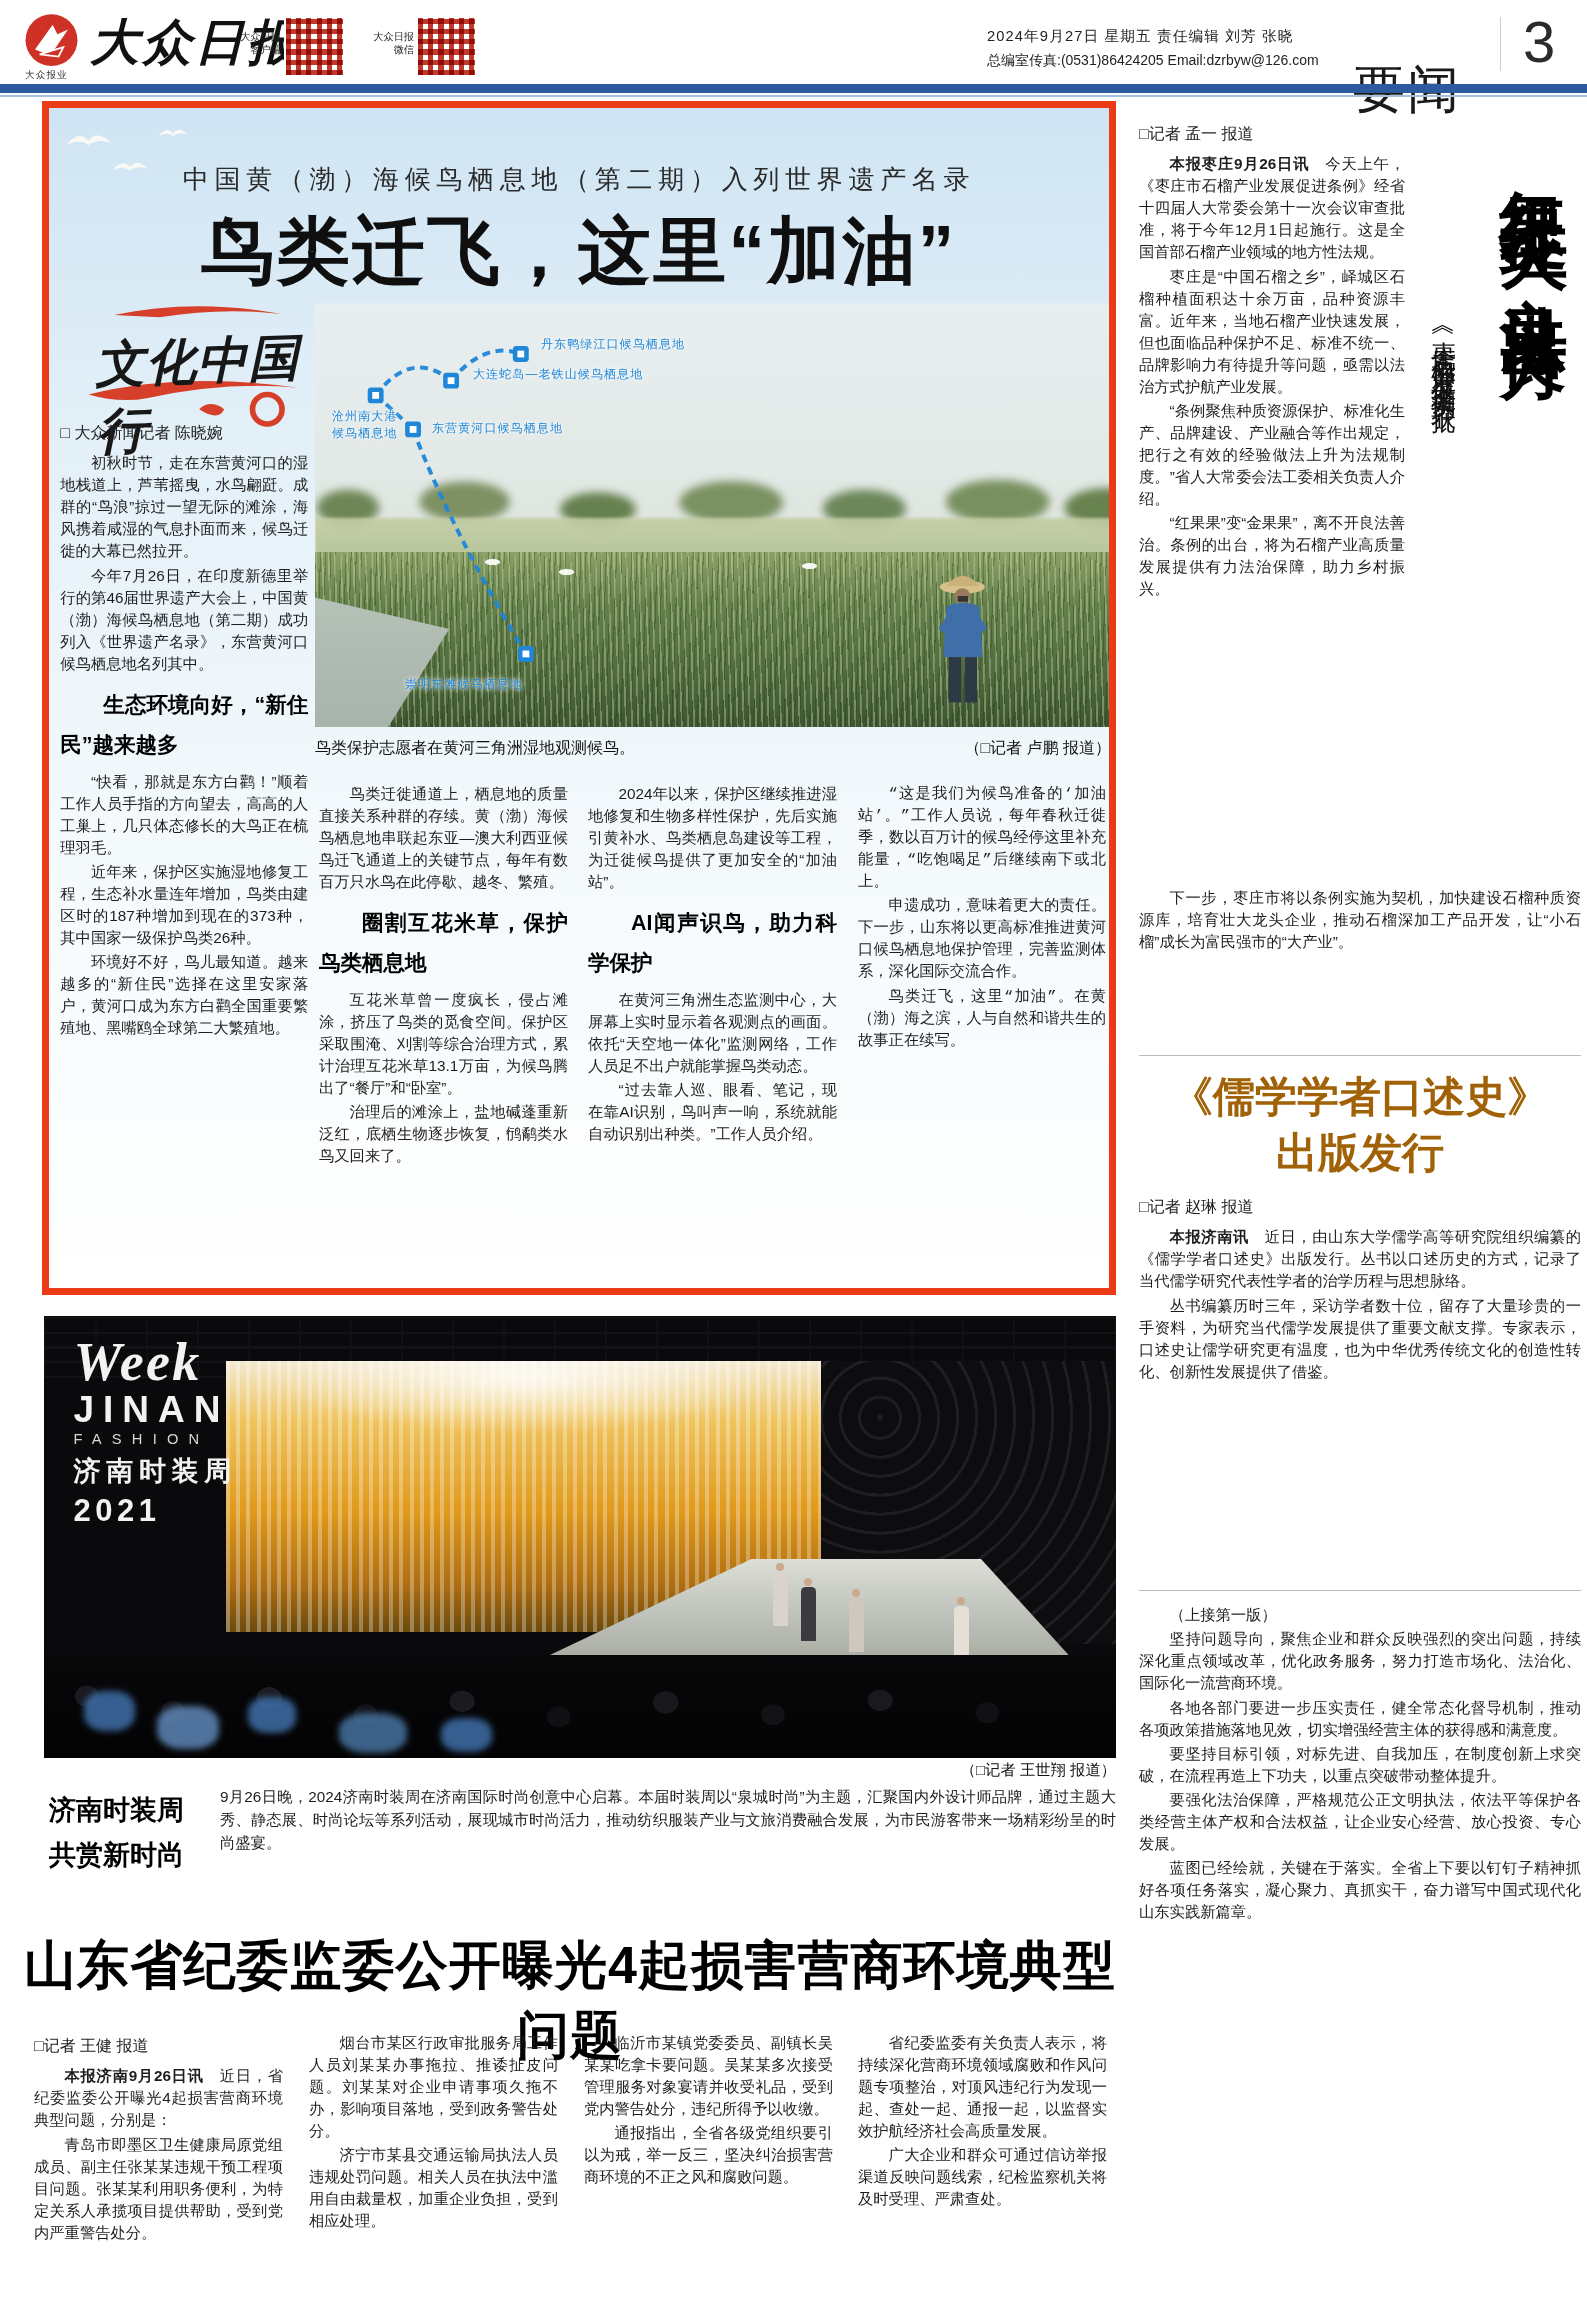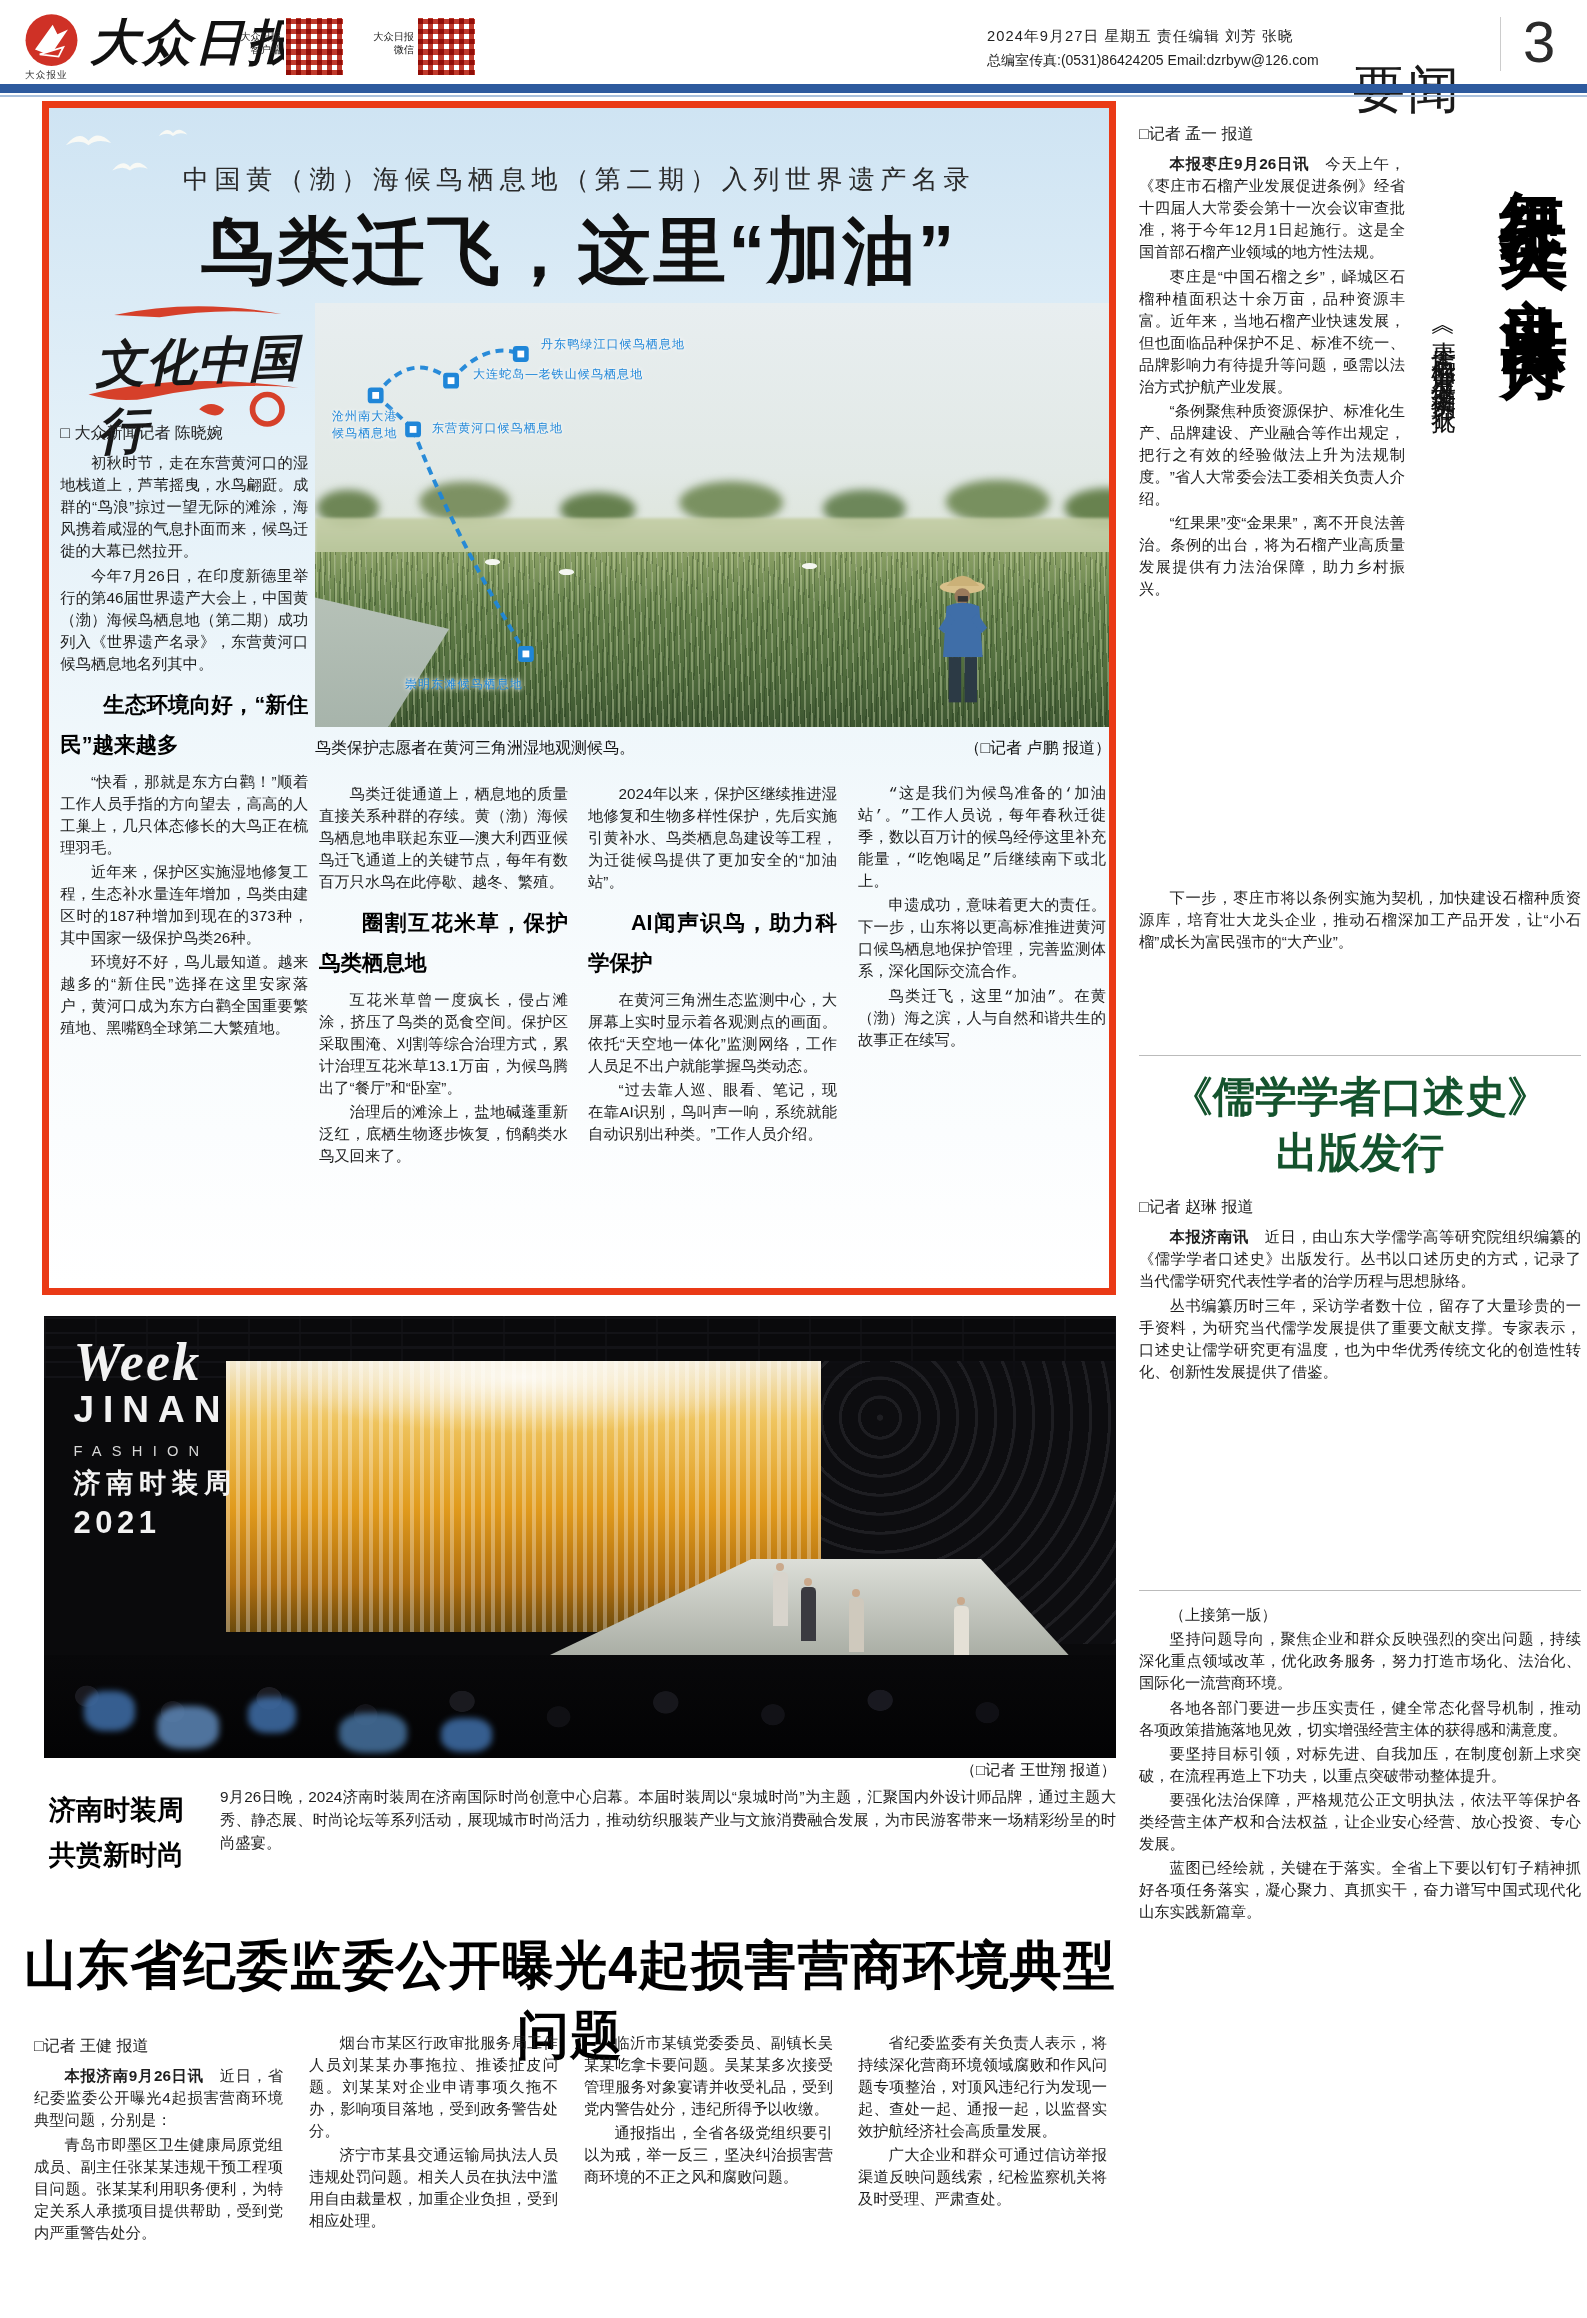--- a/index.html
+++ b/index.html
@@ -78,32 +78,32 @@
   .v-subtitle{position:absolute;left:1428px;top:317px;height:567px;writing-mode:vertical-rl;
       font-size:25px;color:#111;letter-spacing:4.5px;}
   .v-headline{position:absolute;left:1490px;top:135px;height:895px;writing-mode:vertical-rl;
       font-size:68px;font-weight:900;color:#000;letter-spacing:8px;}
   .v-headline span{display:inline-block;}
   .v-gap{margin-top:40px;}
   .sb-wide{left:1139px;top:887px;width:442px;height:162px;}
   .rs-divider{position:absolute;left:1139px;width:442px;height:1.1px;background:#bbbbbb;}
   .d1{top:1055px;} .d2{top:1590px;}
   .ru-headline{position:absolute;left:1139px;top:1069px;width:442px;text-align:center;
-      font-size:42px;font-weight:900;line-height:56px;color:#14532d;}
+      font-size:42px;font-weight:900;line-height:56px;color:#a16207;}
   .ru-col{left:1139px;top:1193px;width:442px;height:385px;}
   .cont-col{left:1139px;top:1604px;width:442px;height:703px;}
   
   .fashion{position:absolute;left:44px;top:1316px;width:1072px;height:442px;background:#0a0a0c;overflow:hidden;}
   .truss{position:absolute;left:0;top:0;width:1072px;height:62px;opacity:.5;background:
      repeating-linear-gradient(0deg,#1d1d22 0 2.3px,transparent 2.3px 14.7px),
      repeating-linear-gradient(90deg,#17171b 0 1.7px,transparent 1.7px 51px);}
   .fw-logo{position:absolute;left:29.5px;top:14.7px;color:#f2f2f2;}
   .fw-week{font-size:54px;font-weight:900;font-style:italic;font-family:"Liberation Serif",serif;letter-spacing:2.3px;}
   .fw-jinan{font-size:37px;font-weight:900;letter-spacing:9px;margin-top:-3.4px;}
-  .fw-fashion{font-size:14.7px;letter-spacing:10.2px;color:#d8d8d8;margin-top:12px;}
+  .fw-fashion{font-size:14.7px;letter-spacing:10.2px;color:#d8d8d8;margin-top:0;}
   .fw-cn{font-size:27px;font-weight:700;letter-spacing:5.7px;margin-top:5.7px;}
   .fw-year{font-size:31px;font-weight:700;letter-spacing:4.5px;margin-top:4.5px;}
   .screen{position:absolute;left:182px;top:45px;width:595px;height:271px;
      background:linear-gradient(180deg,#f3ead2 0%,#efc45e 22%,#e09a1c 55%,#b06f10 82%,#6b4a0c 100%);}
   .screen:after{content:"";position:absolute;inset:0;background:
      repeating-linear-gradient(90deg,rgba(255,255,255,.30) 0 4px,transparent 4px 10.2px),
      radial-gradient(60% 30% at 50% 6%,rgba(255,255,255,.8),transparent 70%);}
   .right-crowd{position:absolute;left:777px;top:45px;width:295px;height:283px;opacity:.8;background:
      repeating-radial-gradient(circle at 20% 20%,#232328 0 2.8px,transparent 3.4px 19px),#0e0e12;}
   .runway{position:absolute;left:397px;top:243px;width:675px;height:148px;

